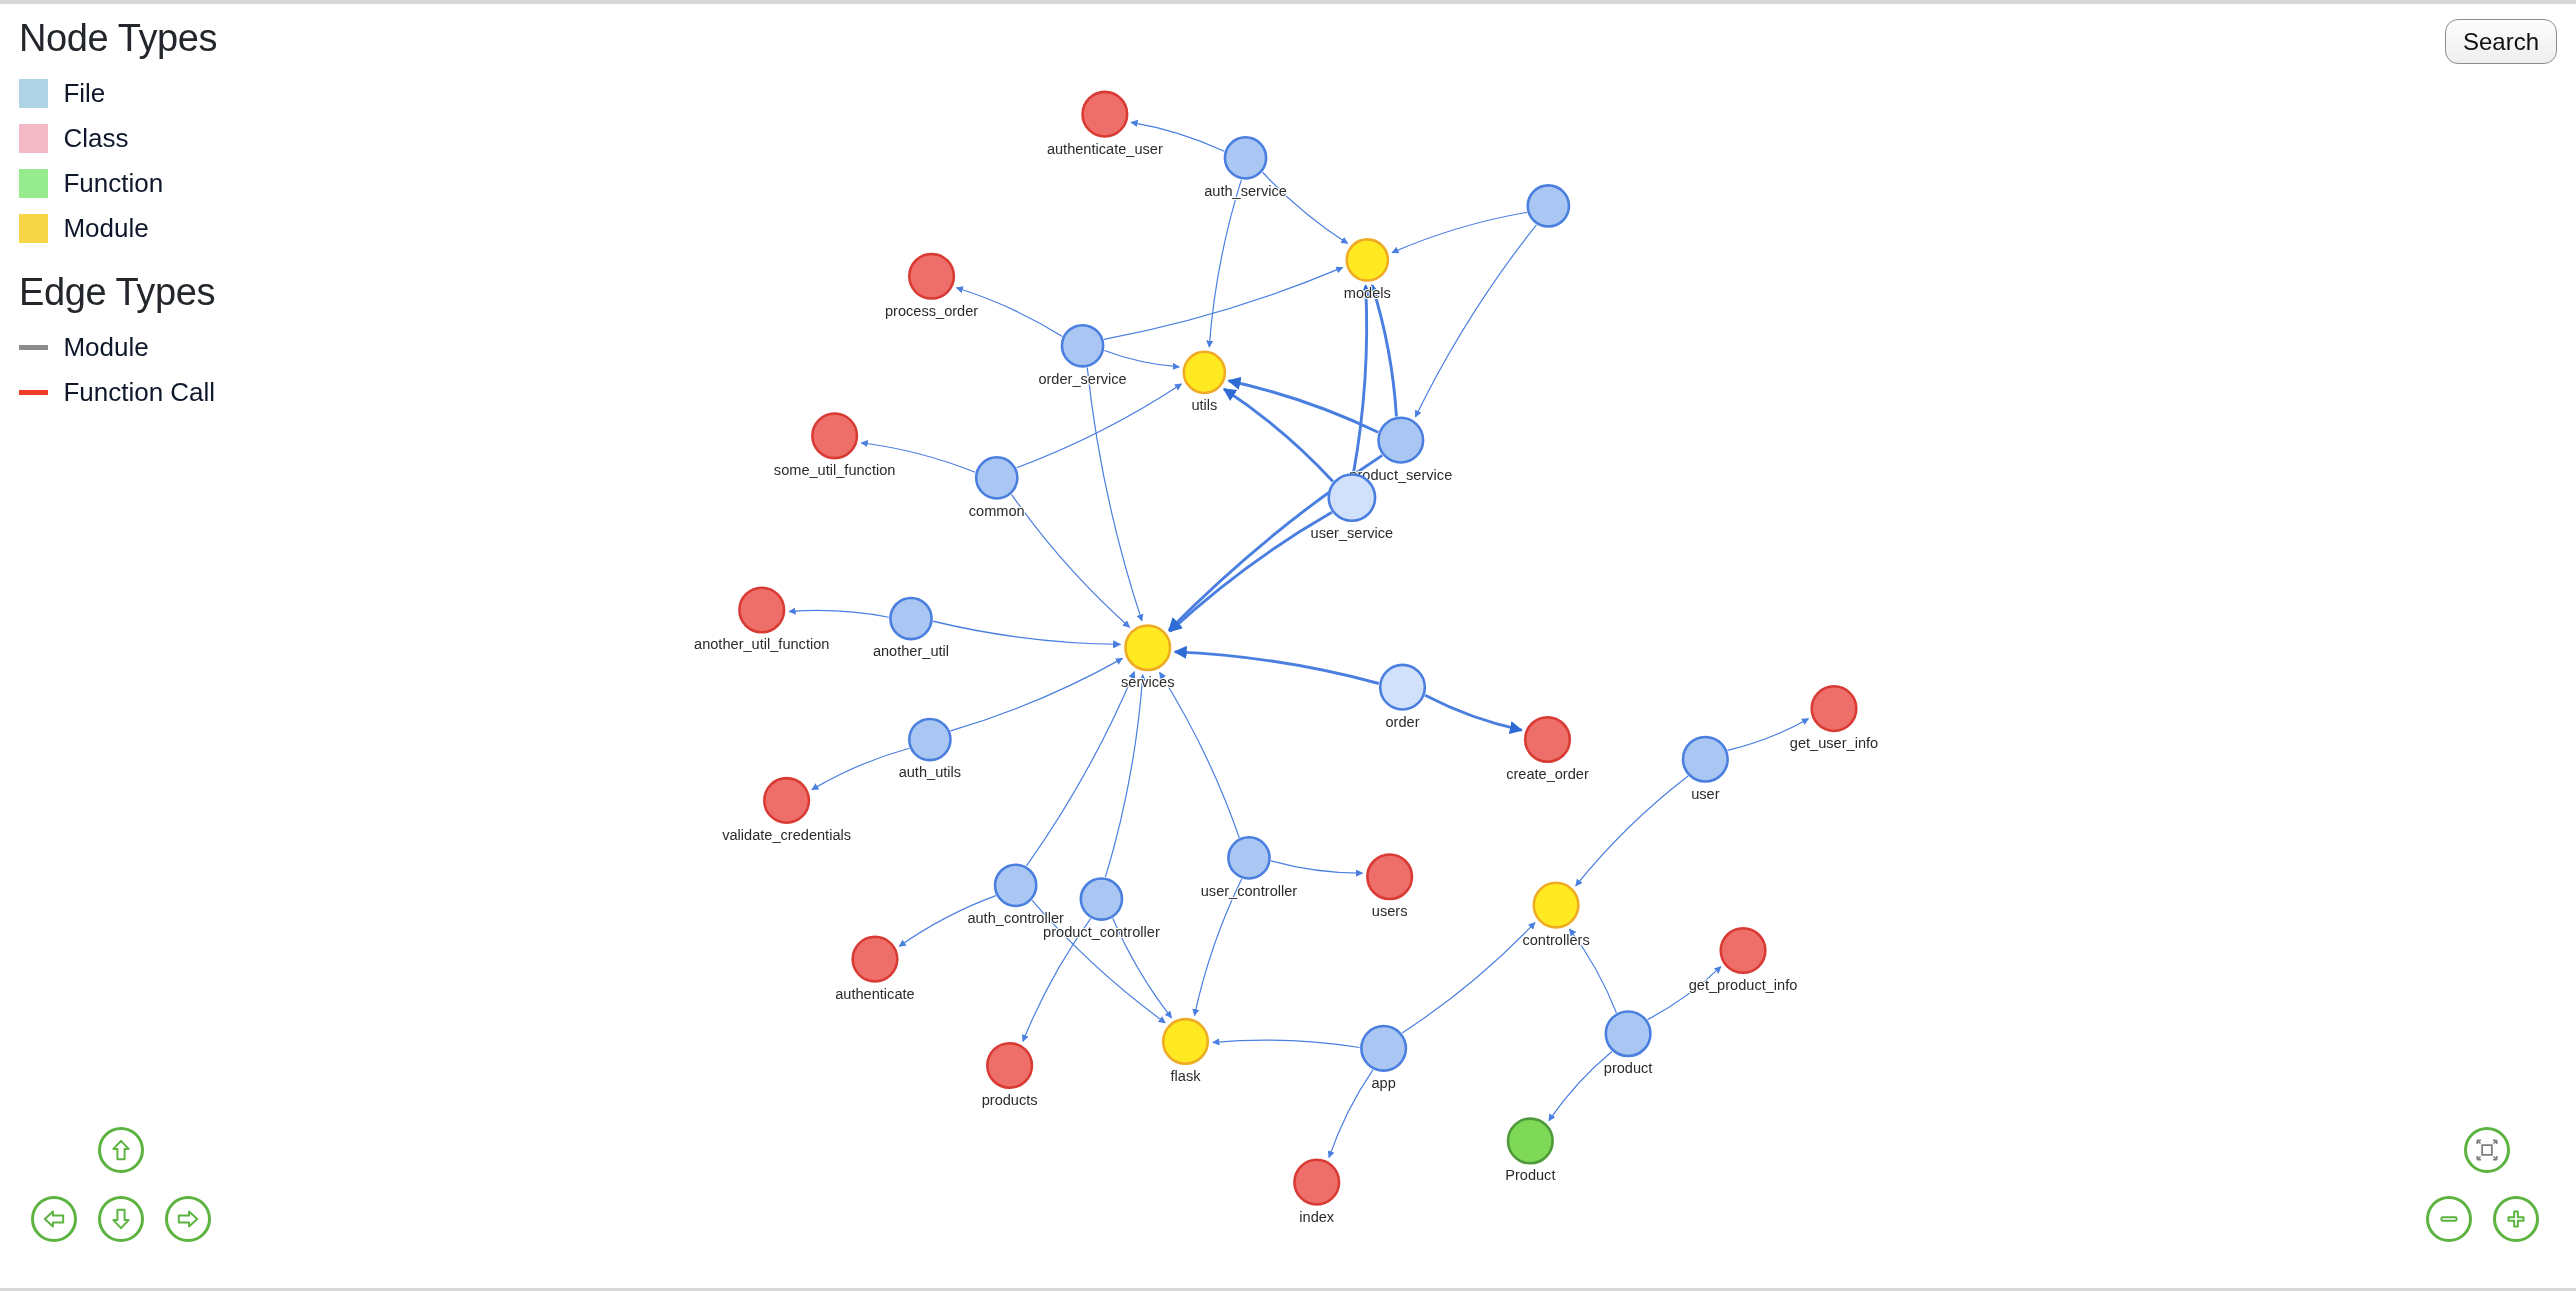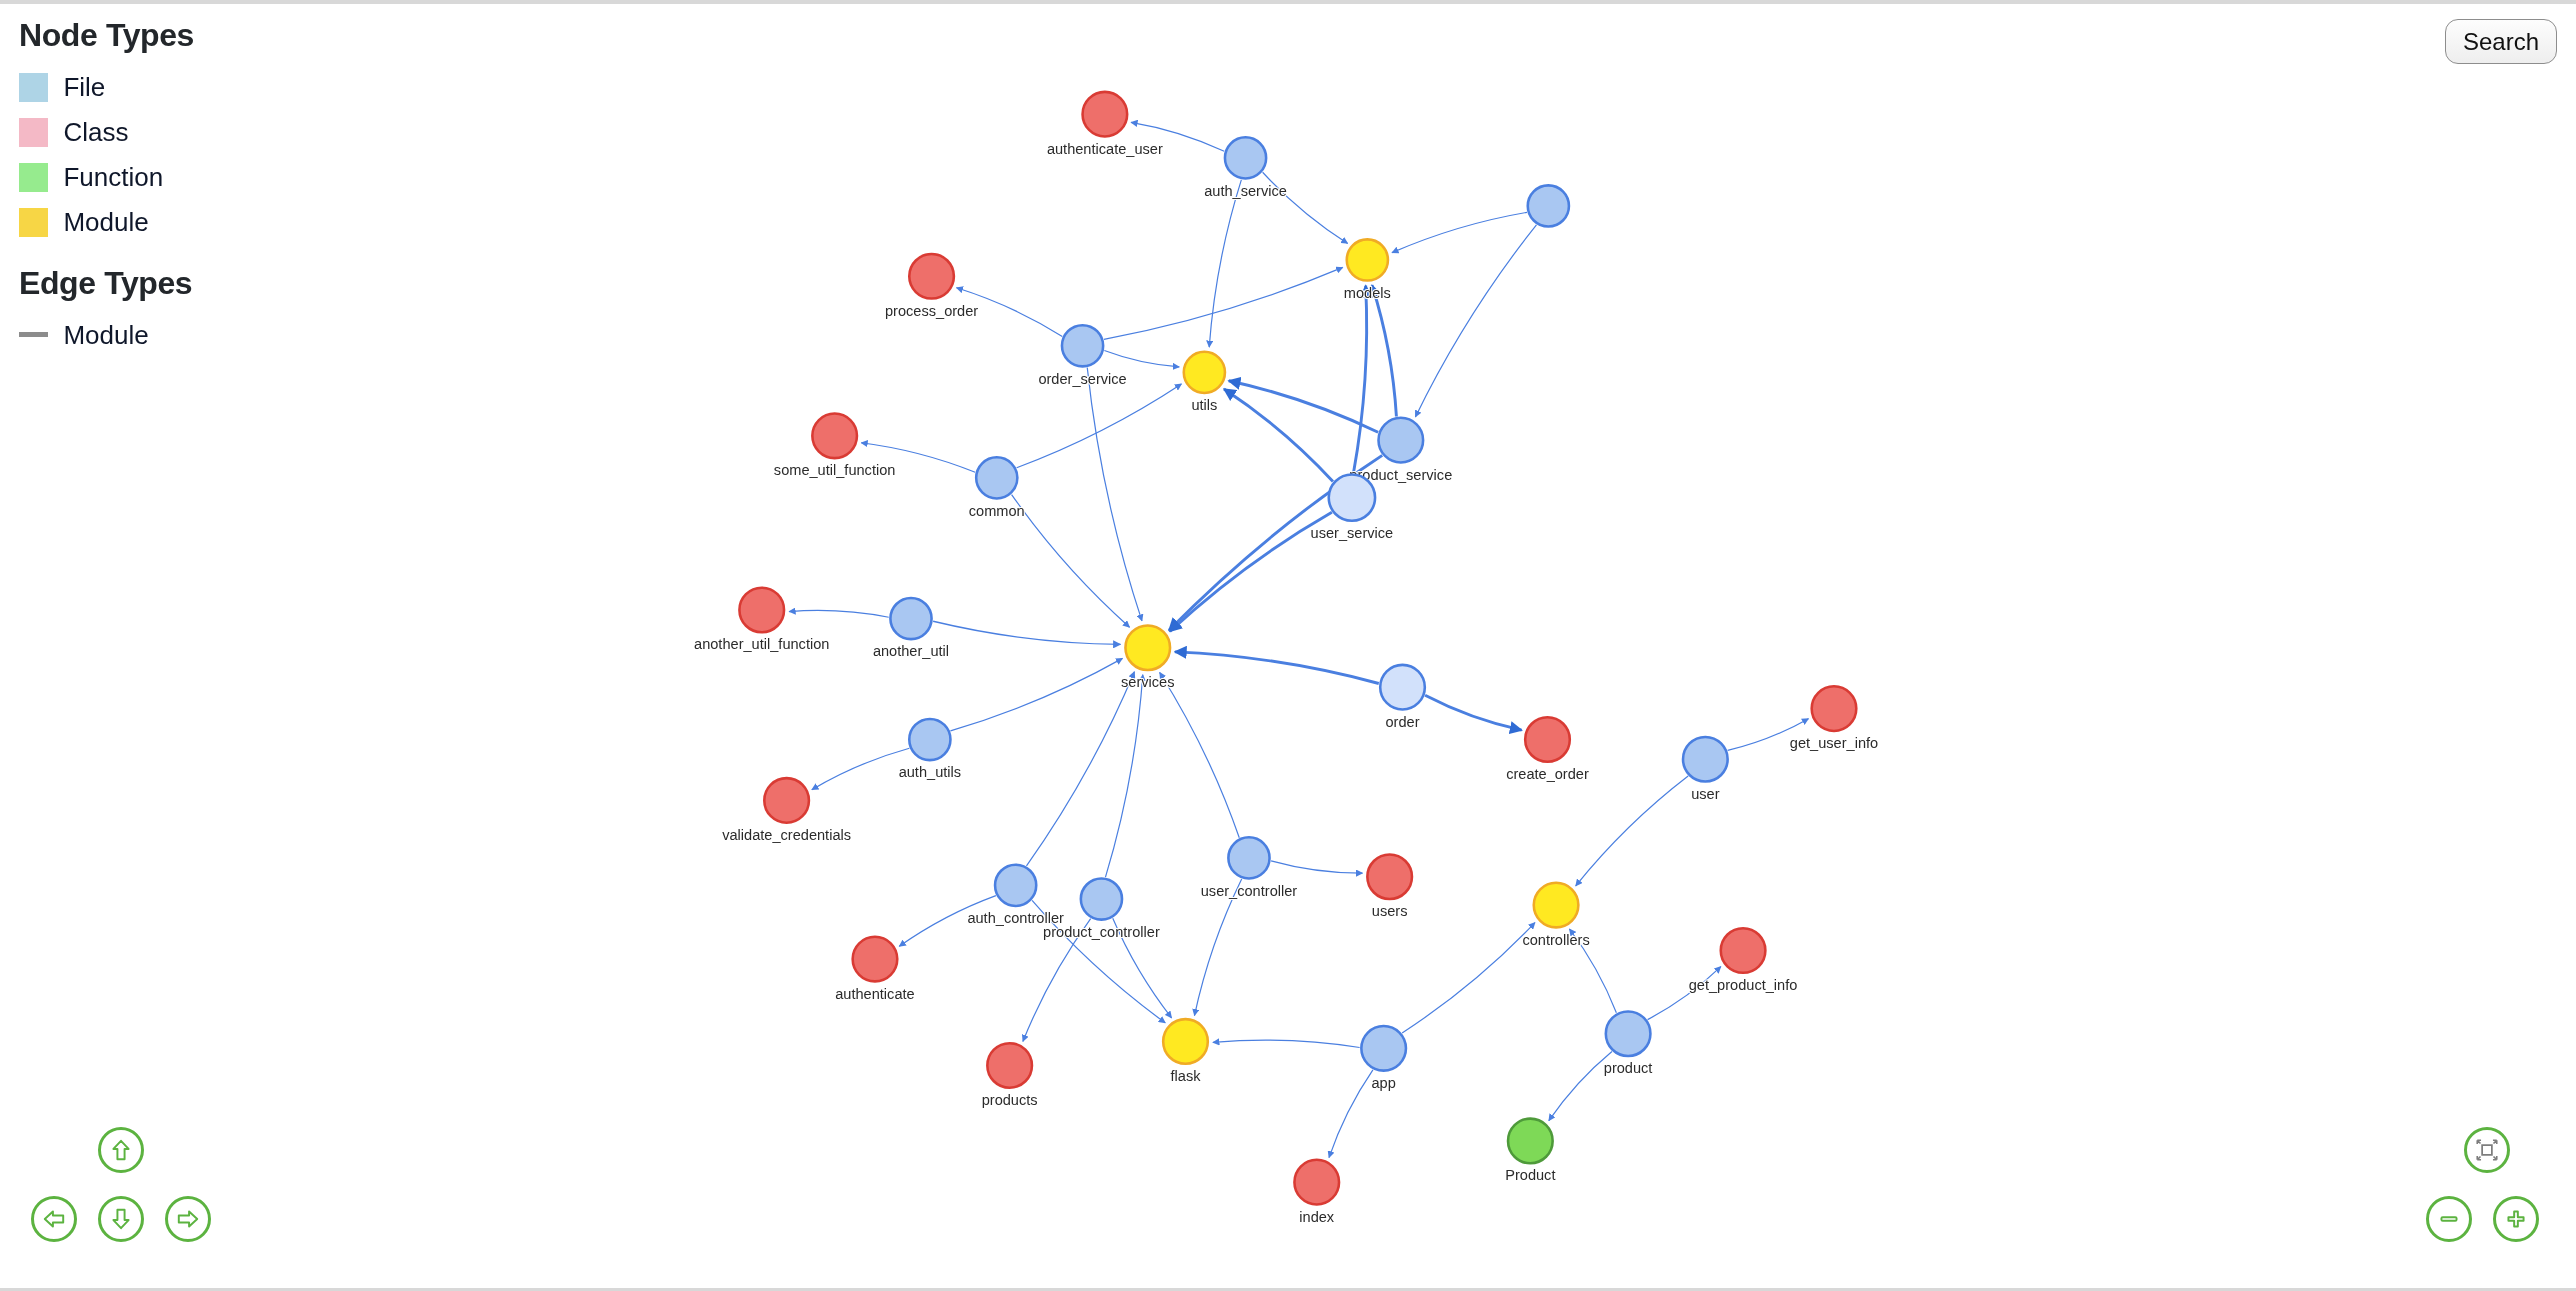--- a/index.html
+++ b/index.html
@@ -10,21 +10,21 @@
     overflow:hidden;
     position:relative;
   }
   #app{position:absolute;inset:0;}
   .top-rule{position:absolute;left:0;top:0;width:100%;height:4.3px;background:#d8d8d8;}
   .bottom-rule{position:absolute;left:0;bottom:0;width:100%;height:4.3px;background:#d8d8d8;}
 
   
   .legend{position:absolute;left:19px;top:19px;width:360px;z-index:30;}
   .legend h2{
-    font-size:32px;font-weight:700;color:#23272b;
+    font-size:38px;font-weight:400;color:#23272b;
     margin:0 0 12px 0;letter-spacing:-0.4px;line-height:1.05;
   }
   .legend h2.second{margin-top:22px;}
   .legend-row{display:flex;align-items:center;height:45px;}
   .swatch{width:29px;height:29px;margin-right:15.4px;flex:0 0 auto;}
   .line-swatch{width:29px;height:5.1px;margin-right:15.4px;flex:0 0 auto;}
   .legend-label{font-size:26px;color:#0f172a;line-height:1;}
 
   
   .search-bar{position:absolute;right:19px;top:19px;display:flex;align-items:stretch;z-index:30;}
@@ -107,20 +107,24 @@
     <div class="legend-row">
       <span class="swatch" style="background:#f7d645"></span>
       <span class="legend-label">Module</span>
     </div>
 
     <h2 class="second">Edge Types</h2>
 
     <div class="legend-row">
       <span class="line-swatch" style="background:#8c8c8c"></span>
       <span class="legend-label">Module</span>
+    </div>
+    <div class="legend-row">
+      <span class="line-swatch" style="background:#ef3b28"></span>
+      <span class="legend-label">Function Call</span>
     </div>
   </div>
 
   <div class="search-bar">
     <button class="search-btn">Search</button>
   </div>
 
   <svg id="graph" viewBox="0 0 3003 1506">
     <defs>
       <marker id="arrow" viewBox="0 0 10 10" refX="9" refY="5" markerWidth="6" markerHeight="6" orient="auto-start-reverse">

